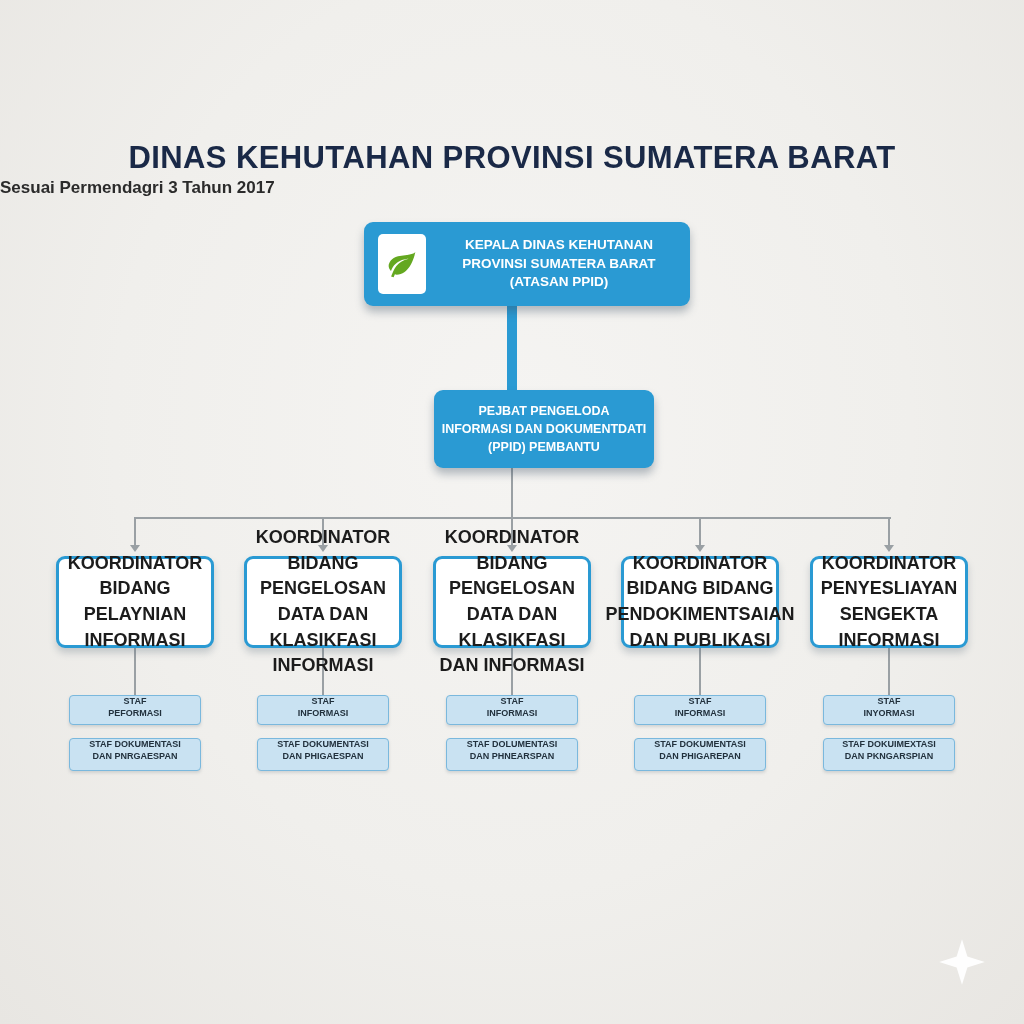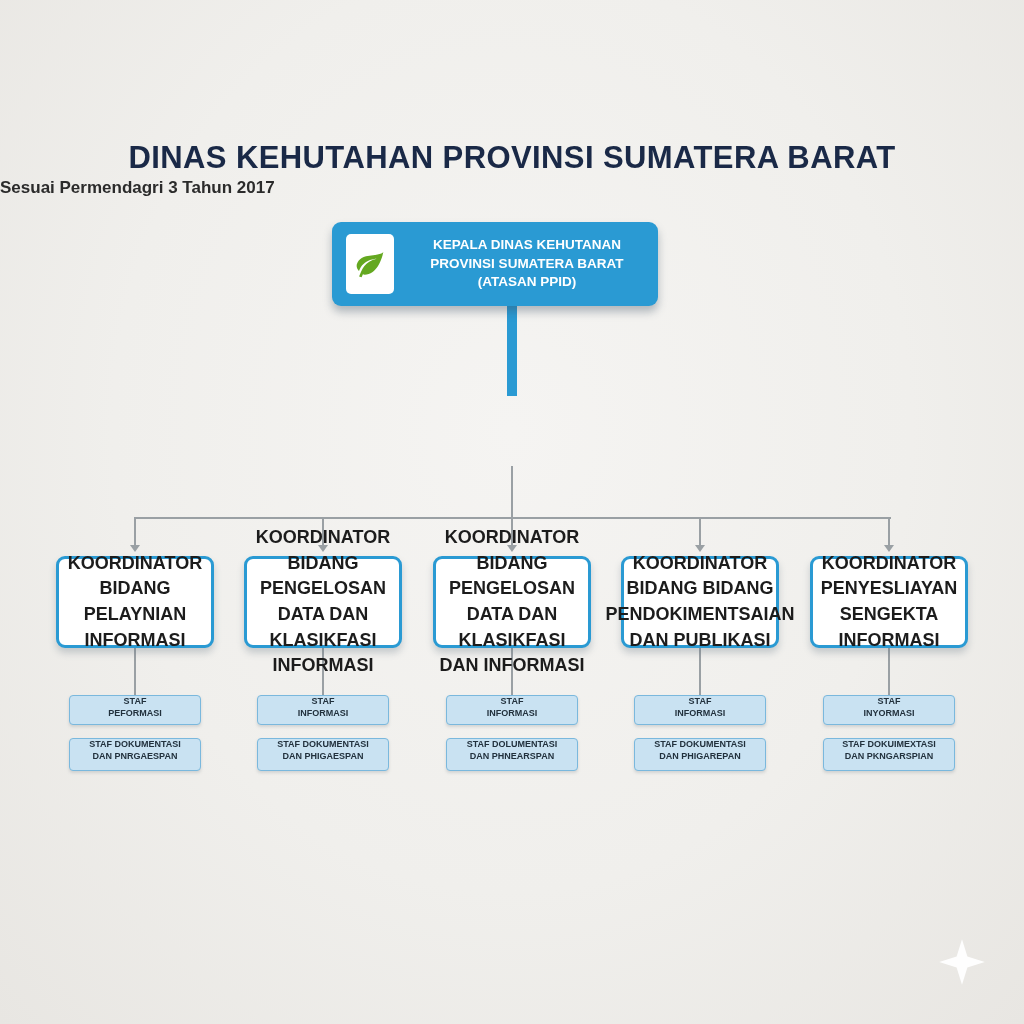--- a/index.html
+++ b/index.html
@@ -35,20 +35,21 @@
   }
   
   .box-blue{
     position:absolute;
     background:#2a9ad3;
     border-radius:9px;
     box-shadow:0 6px 9px rgba(55,75,95,.35);
     color:#ffffff;
     display:flex;align-items:center;justify-content:center;
     z-index:3;
+    margin-left:32px;
   }
   .top-box{left:332px;top:222px;width:326px;height:84px;padding:0;}
   .logo-square{
     position:absolute;left:14px;top:12px;
     width:48px;height:60px;
     background:#ffffff;border-radius:5px;
     display:flex;align-items:center;justify-content:center;
   }
   .top-box-label{
     position:absolute;left:72px;top:0;right:8px;height:100%;
@@ -138,20 +139,25 @@
     <div class="logo-square">
       <svg width="32" height="32" viewBox="0 0 24 24">
         <path fill="#64a820" d="M17 8C8 10 5.9 16.17 3.82 21.34l1.89.66.95-2.3c.48.17.98.3 1.34.3C19 20 22 3 22 3c-1 2-8 2.25-13 3.25S2 11.5 2 13.5s1.75 3.75 1.75 3.75C7 8 17 8 17 8z"></path>
       </svg>
     </div>
     <div class="top-box-label">KEPALA DINAS KEHUTANAN
 PROVINSI SUMATERA BARAT
 (ATASAN PPID)</div>
   </div>
 
+  <div class="box-blue ppid-box">
+    <div class="ppid-label">PEJBAT PENGELODA
+INFORMASI DAN DOKUMENTDATI
+(PPID) PEMBANTU</div>
+  </div>
 
   <div class="conn-gray conn-ppid-down"></div>
   <div class="conn-gray conn-horizontal"></div>
 
   <div class="branch b0">
     <div class="drop-line"></div>
     <div class="arrow-down"></div>
     <div class="coord-box">
       <div class="coord-label">KOORDINATOR
 BIDANG

